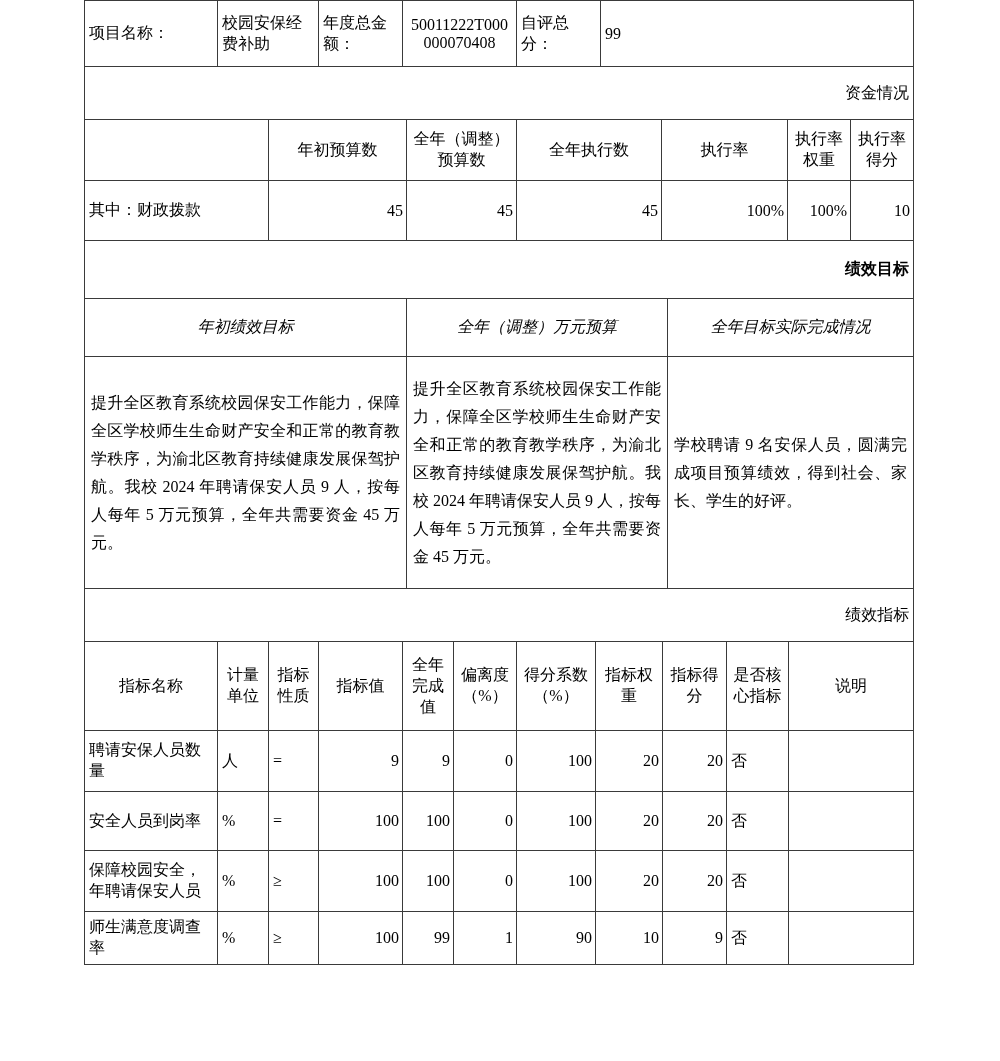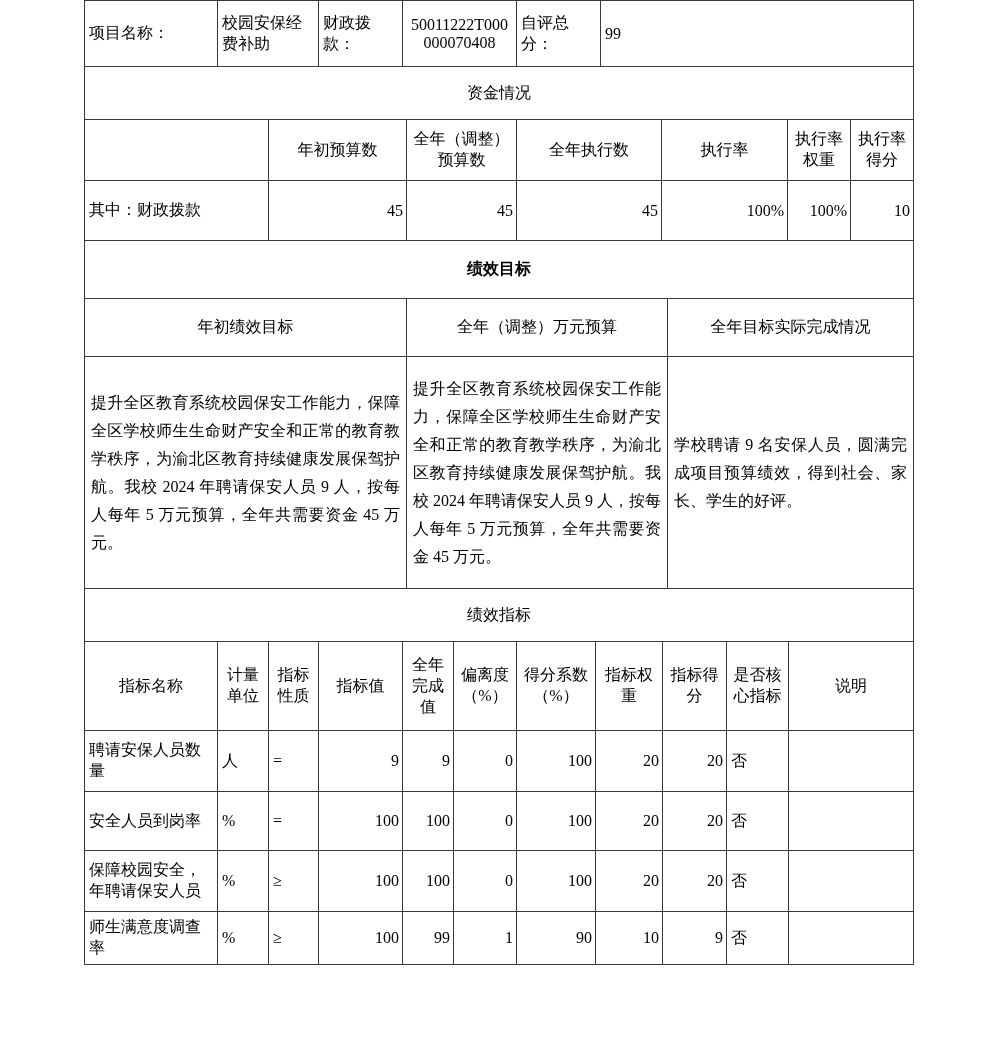--- a/index.html
+++ b/index.html
@@ -25,38 +25,38 @@
   table + table {
     margin-top: -1px; 
   }
   td {
     border: 1px solid #3a3a3a;
     padding: 2px 4px;
     vertical-align: middle;
     overflow: hidden;
     word-wrap: break-word;
   }
-  .ttl  { text-align: center; }           
+  .ttl  { text-align: right; }           
   .hd   { text-align: center; }           
   .num  { text-align: right; padding-right: 3px; }
   .code { word-break: break-all; text-align: center; }
   .goal {
     text-align: justify;
     line-height: 1.75;
     padding: 4px 6px;
     vertical-align: middle;
   }
   
   .hA1 td { height: 61px; }
   .hA2 td { height: 70px; }
   .hBt td { height: 48px; }
   .hBh td { height: 56px; }
   .hBr td { height: 55px; }
   .hCt td { height: 53px; font-weight: bold; }
-  .hCh td { height: 53px; }
+  .hCh td { height: 53px; font-style: italic; }
   .hCr td { height: 223px; }
   .hDt td { height: 48px; }
   .hDh td { height: 84px; }
   .hD1 td { height: 56px; }
   .hD2 td { height: 54px; margin-top: 12px; }
   .hD3 td { height: 56px; }
   .hD4 td { height: 48px; }
 </style>
 </head>
 <body>
@@ -71,21 +71,21 @@
         <col style="width:114px">
       <col style="width:84px">
         <col style="width:130px">
         <col style="width:63px">
         <col style="width:120px">
     </colgroup>
     <tbody>
         <tr class="hA1">
       <td>项目名称：</td>
       <td>校园安保经费补助</td>
-      <td>财政拨款：</td>
+      <td>年度总金额：</td>
       <td class="code">50011222T000000070408</td>
       <td>自评总分：</td>
       <td colspan="3">99</td>
     </tr>
   </tbody>
     </table>
 
   <table>
     <colgroup>
       <col style="width:184px">

